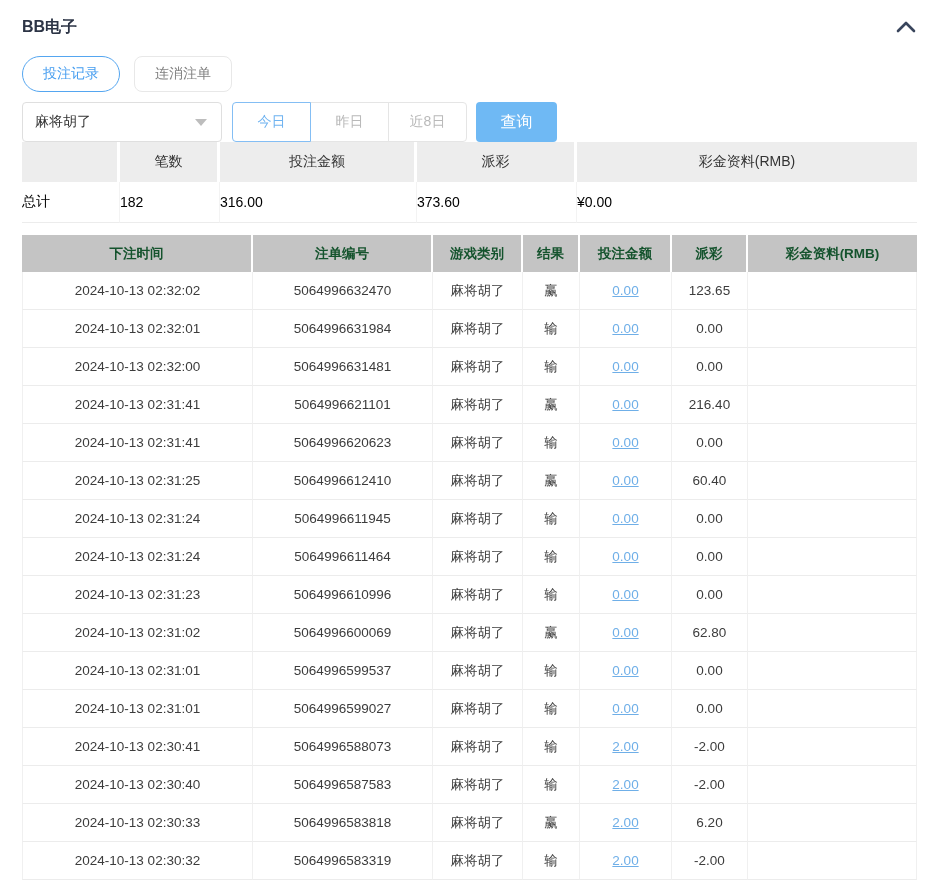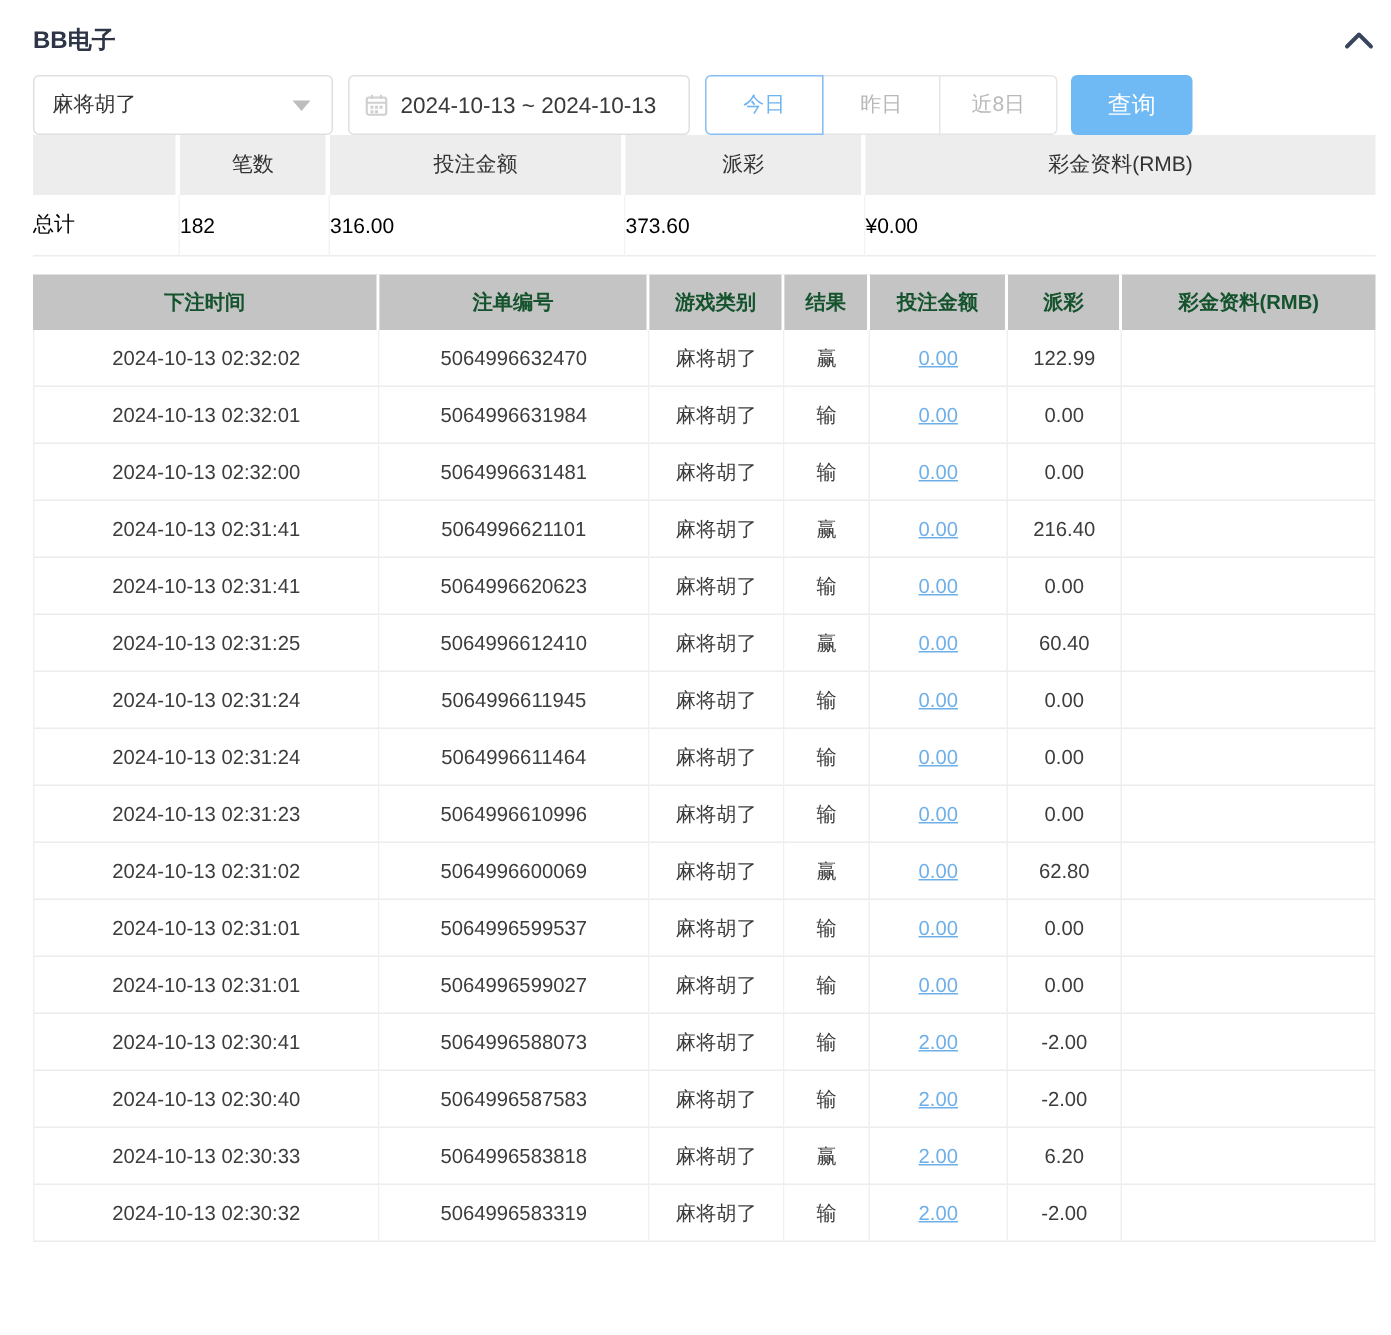--- a/index.html
+++ b/index.html
@@ -91,41 +91,29 @@
 
   <div class="top-bar">
     <h1 class="page-title">BB电子</h1>
     <span class="collapse-btn">
       <svg width="20" height="12" viewBox="0 0 20 12">
         <polyline points="2,10 10,2 18,10" fill="none" stroke="#39455c" stroke-width="2.6" stroke-linecap="round" stroke-linejoin="round"></polyline>
       </svg>
     </span>
   </div>
 
+  <div class="tabs">
+    <button class="tab active">投注记录</button>
+    <button class="tab">连消注单</button>
+  </div>
 
   <div class="filter-row">
     <div class="select-box">
       <span class="label">麻将胡了</span>
       <span class="caret-down"></span>
-    </div>
-    <div class="date-box">
-      <span class="cal">
-        <svg width="16" height="16" viewBox="0 0 16 16">
-          <rect x="1.5" y="3" width="13" height="11.5" rx="1.5" fill="none" stroke="#cfcfcf" stroke-width="1.4"></rect>
-          <line x1="1.5" y1="6.5" x2="14.5" y2="6.5" stroke="#cfcfcf" stroke-width="1.4"></line>
-          <line x1="5" y1="1.2" x2="5" y2="4" stroke="#cfcfcf" stroke-width="1.4"></line>
-          <line x1="11" y1="1.2" x2="11" y2="4" stroke="#cfcfcf" stroke-width="1.4"></line>
-          <rect x="4" y="8.5" width="2" height="2" fill="#cfcfcf"></rect>
-          <rect x="7" y="8.5" width="2" height="2" fill="#cfcfcf"></rect>
-          <rect x="10" y="8.5" width="2" height="2" fill="#cfcfcf"></rect>
-          <rect x="4" y="11.5" width="2" height="2" fill="#cfcfcf"></rect>
-          <rect x="7" y="11.5" width="2" height="2" fill="#cfcfcf"></rect>
-        </svg>
-      </span>
-      <span>2024-10-13 ~ 2024-10-13</span>
     </div>
     <div class="quick-group">
       <button class="qbtn active">今日</button>
       <button class="qbtn">昨日</button>
       <button class="qbtn">近8日</button>
     </div>
     <button class="search-btn">查询</button>
   </div>
 
   <table class="summary-table">
@@ -177,21 +165,21 @@
         <th>彩金资料(RMB)</th>
       </tr>
     </thead>
     <tbody>
   <tr>
     <td>2024-10-13 02:32:02</td>
     <td>5064996632470</td>
     <td>麻将胡了</td>
     <td>赢</td>
     <td><span class="bet-link">0.00</span></td>
-    <td>122.99</td>
+    <td>123.65</td>
     <td></td>
   </tr>
 
   <tr>
     <td>2024-10-13 02:32:01</td>
     <td>5064996631984</td>
     <td>麻将胡了</td>
     <td>输</td>
     <td><span class="bet-link">0.00</span></td>
     <td>0.00</td>

